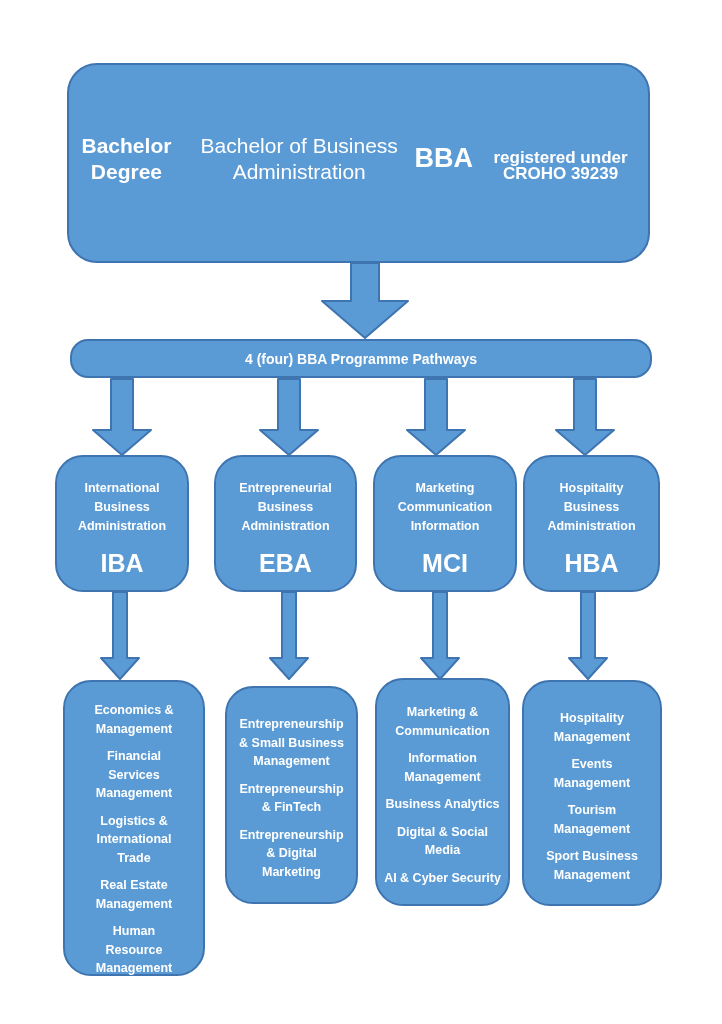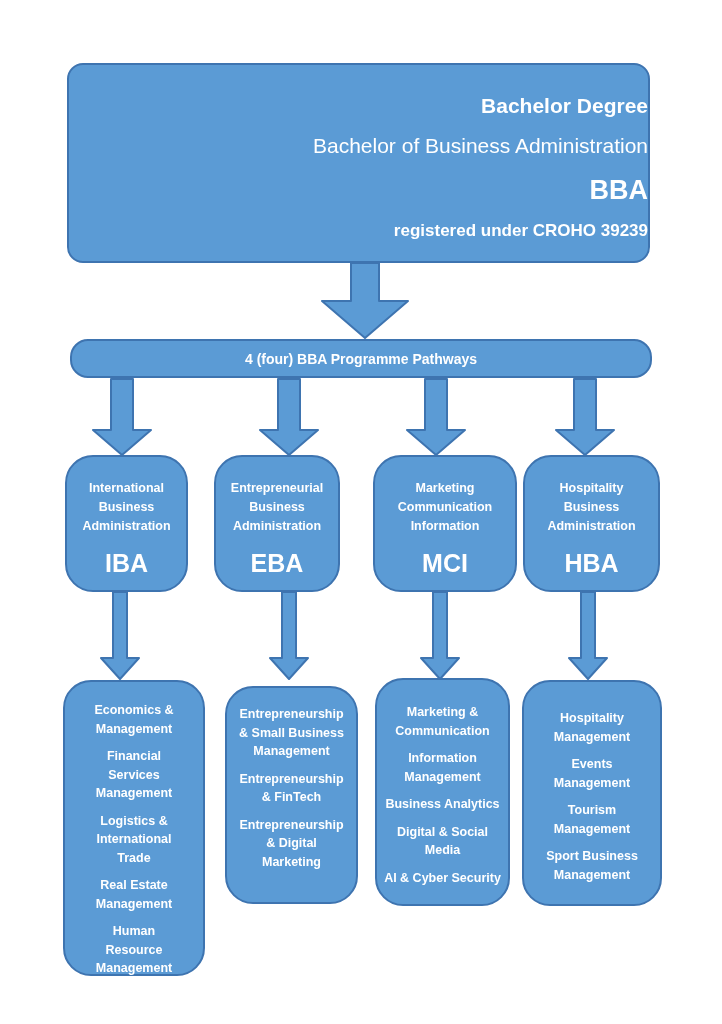--- a/index.html
+++ b/index.html
@@ -16,22 +16,22 @@
   }
   .box{
     position:absolute;background:var(--box-fill);border:2px solid var(--box-border);
     text-align:center;
   }
   .arrow{position:absolute;}
   .arrow polygon{fill:var(--box-fill);stroke:var(--box-border);stroke-width:2;stroke-linejoin:round;}
 
   
   .top-box{
-    left:67px;top:63px;width:583px;height:200px;border-radius:16px;
-    display:flex;flex-direction:column;align-items:flex-end;justify-content:center;
+    left:67px;top:63px;width:583px;height:200px;border-radius:30px;
+    display:flex;flex-direction:row;align-items:center;justify-content:center;
     padding-top:6px;
   }
   .tb-title{font-size:21px;font-weight:bold;line-height:26px;margin-bottom:14px;}
   .tb-subtitle{font-size:21px;font-weight:normal;line-height:26px;margin-bottom:15px;}
   .tb-acronym{font-size:27px;font-weight:bold;line-height:32px;margin-bottom:17px;}
   .tb-note{font-size:17px;font-weight:bold;line-height:16px;}
 
   
   .bar{
     left:70px;top:339px;width:582px;height:39px;border-radius:18px;
@@ -47,21 +47,21 @@
   }
   .pw-name{font-size:12.5px;font-weight:bold;line-height:19px;padding:0 14px;}
   .pw-acronym{font-size:25px;font-weight:bold;line-height:30px;margin-top:12px;}
 
   
   .spec-box{
     border-radius:28px;display:flex;flex-direction:column;align-items:center;
   }
   .spec-box .item{font-size:12.5px;font-weight:bold;line-height:18.5px;margin-bottom:9px;}
   .spec-iba{left:63px;top:680px;width:142px;height:296px;padding:19px 21px 0;}
-  .spec-eba{left:225px;top:686px;width:133px;height:218px;padding:17px 12px 0;}
+  .spec-eba{left:225px;top:686px;width:133px;height:218px;padding:27px 12px 0;}
   .spec-mci{left:375px;top:678px;width:135px;height:228px;padding:23px 7px 0;}
   .spec-hba{left:522px;top:680px;width:140px;height:226px;padding:27px 14px 0;}
 </style>
 </head>
 <body>
 
 <div class="canvas">
 
   <div class="box top-box">
     <div class="tb-title">Bachelor Degree</div>
@@ -84,25 +84,25 @@
   <svg class="arrow" style="left:259px;top:378px;width:60px;height:78px" viewBox="0 0 60 78">
     <polygon points="19,1 41,1 41,52 59,52 30,77 1,52 19,52"></polygon>
   </svg>
   <svg class="arrow" style="left:406px;top:378px;width:60px;height:78px" viewBox="0 0 60 78">
     <polygon points="19,1 41,1 41,52 59,52 30,77 1,52 19,52"></polygon>
   </svg>
   <svg class="arrow" style="left:555px;top:378px;width:60px;height:78px" viewBox="0 0 60 78">
     <polygon points="19,1 41,1 41,52 59,52 30,77 1,52 19,52"></polygon>
   </svg>
 
-  <div class="box pathway-box" style="left:65px;width:123px">
+  <div class="box pathway-box" style="left:55px;width:134px">
     <div class="pw-name">International Business Administration</div>
     <div class="pw-acronym">IBA</div>
   </div>
-  <div class="box pathway-box" style="left:214px;width:126px">
+  <div class="box pathway-box" style="left:214px;width:143px">
     <div class="pw-name">Entrepreneurial Business Administration</div>
     <div class="pw-acronym">EBA</div>
   </div>
   <div class="box pathway-box" style="left:373px;width:144px">
     <div class="pw-name">Marketing Communication Information</div>
     <div class="pw-acronym">MCI</div>
   </div>
   <div class="box pathway-box" style="left:523px;width:137px">
     <div class="pw-name">Hospitality Business Administration</div>
     <div class="pw-acronym">HBA</div>

